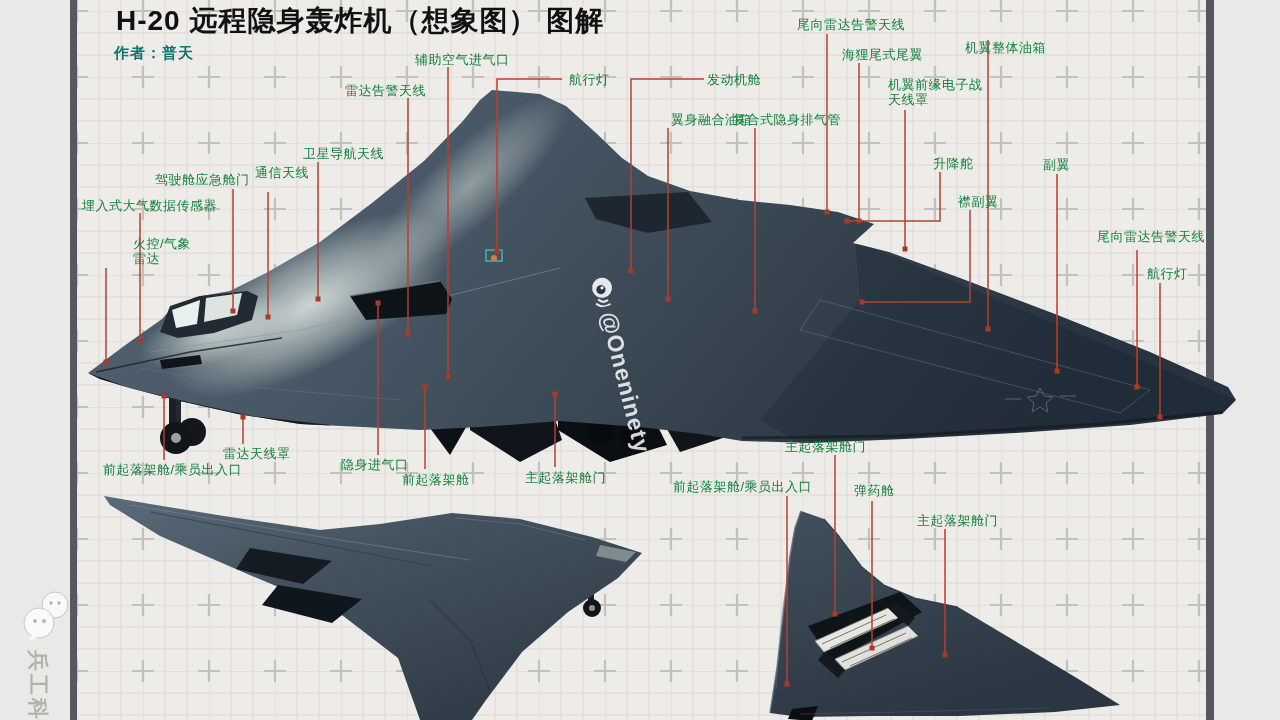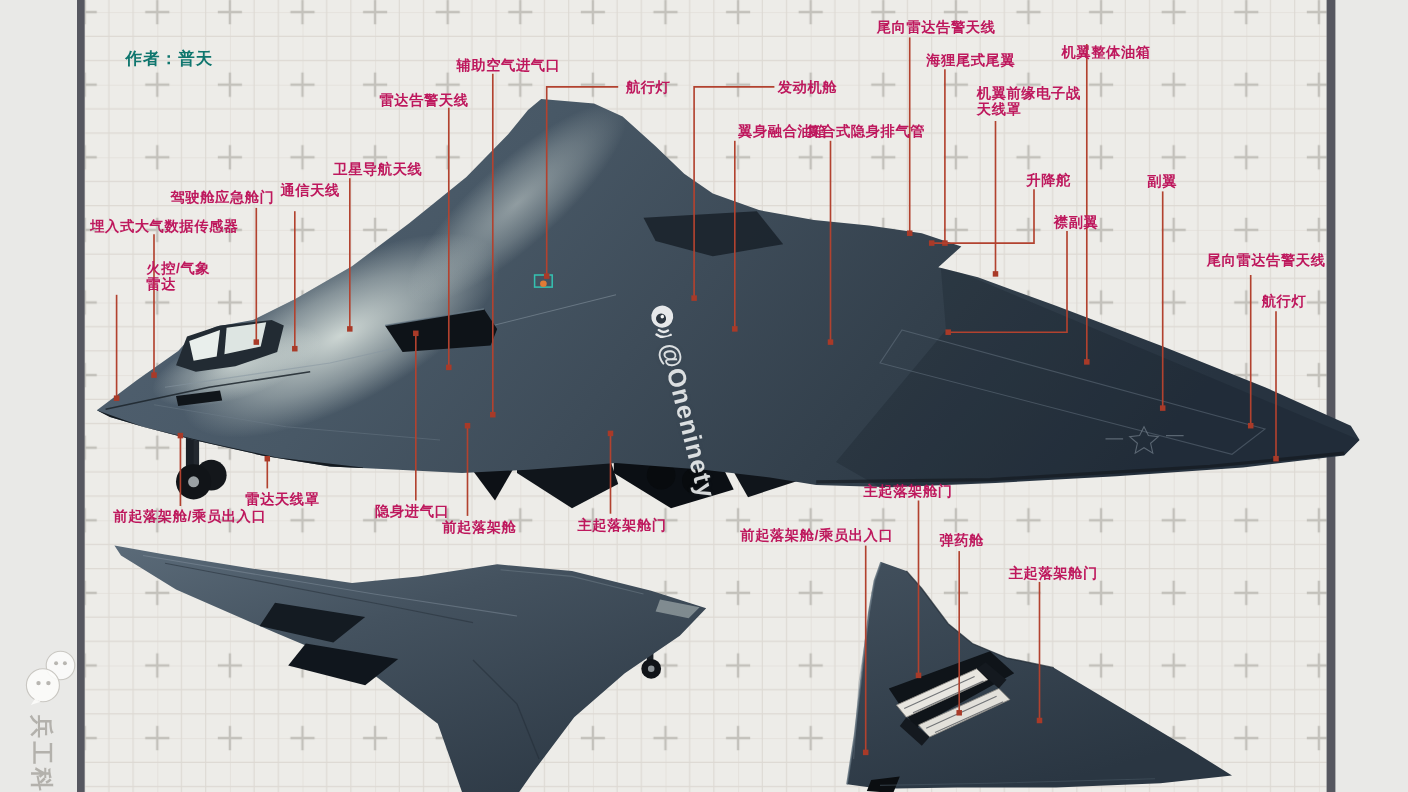--- a/index.html
+++ b/index.html
@@ -7,21 +7,21 @@
     width:1280px;height:720px;overflow:hidden;
     background:#e9e9e7;
     font-family:"Liberation Sans", sans-serif;
     position:relative;
   }
   #canvas{position:absolute;left:0;top:0;width:1280px;height:720px;}
   #scene-svg, #leader-svg{position:absolute;left:0;top:0;width:1280px;height:720px;}
   #label-layer{position:absolute;left:0;top:0;width:1280px;height:720px;pointer-events:none;}
   .part-label{
     position:absolute;
-    font-size:13px;font-weight:bold;color:#be185d;
+    font-size:13px;font-weight:normal;color:#15803d;
     line-height:15px;letter-spacing:.5px;white-space:nowrap;
   }
   #page-title{
     position:absolute;left:116px;top:2px;
     font-size:28px;font-weight:bold;color:#111;
     letter-spacing:1px;white-space:nowrap;
   }
   #page-author{
     position:absolute;left:114px;top:44px;
     font-size:15px;font-weight:bold;color:#0f766e;
@@ -319,20 +319,21 @@
         <div>前起落架舱/乘员出入口</div>
       </div>
       <div class="part-label" style="left: 854px; top: 483px;">
         <div>弹药舱</div>
       </div>
       <div class="part-label" style="left: 917px; top: 513px;">
         <div>主起落架舱门</div>
       </div>
     </div>
 
+  <div id="page-title">H-20 远程隐身轰炸机（想象图） 图解</div>
   <div id="page-author">作者：普天</div>
 
   <div id="wm-center">
     <svg width="30" height="26" viewBox="0 0 30 26">
       <circle cx="11" cy="12" r="10" fill="rgba(248,250,250,0.9)"></circle>
       <circle cx="12.5" cy="13.5" r="4.6" fill="#2c3640"></circle>
       <circle cx="11" cy="12" r="1.6" fill="#f5f7f7"></circle>
       <path d="M22 18 a7 7 0 0 0 2.5 -8" stroke="rgba(248,250,250,0.9)" stroke-width="2.2" fill="none" stroke-linecap="round"></path>
       <path d="M25.5 21 a11 11 0 0 0 3.5 -12.5" stroke="rgba(248,250,250,0.9)" stroke-width="2.2" fill="none" stroke-linecap="round"></path>
     </svg>

